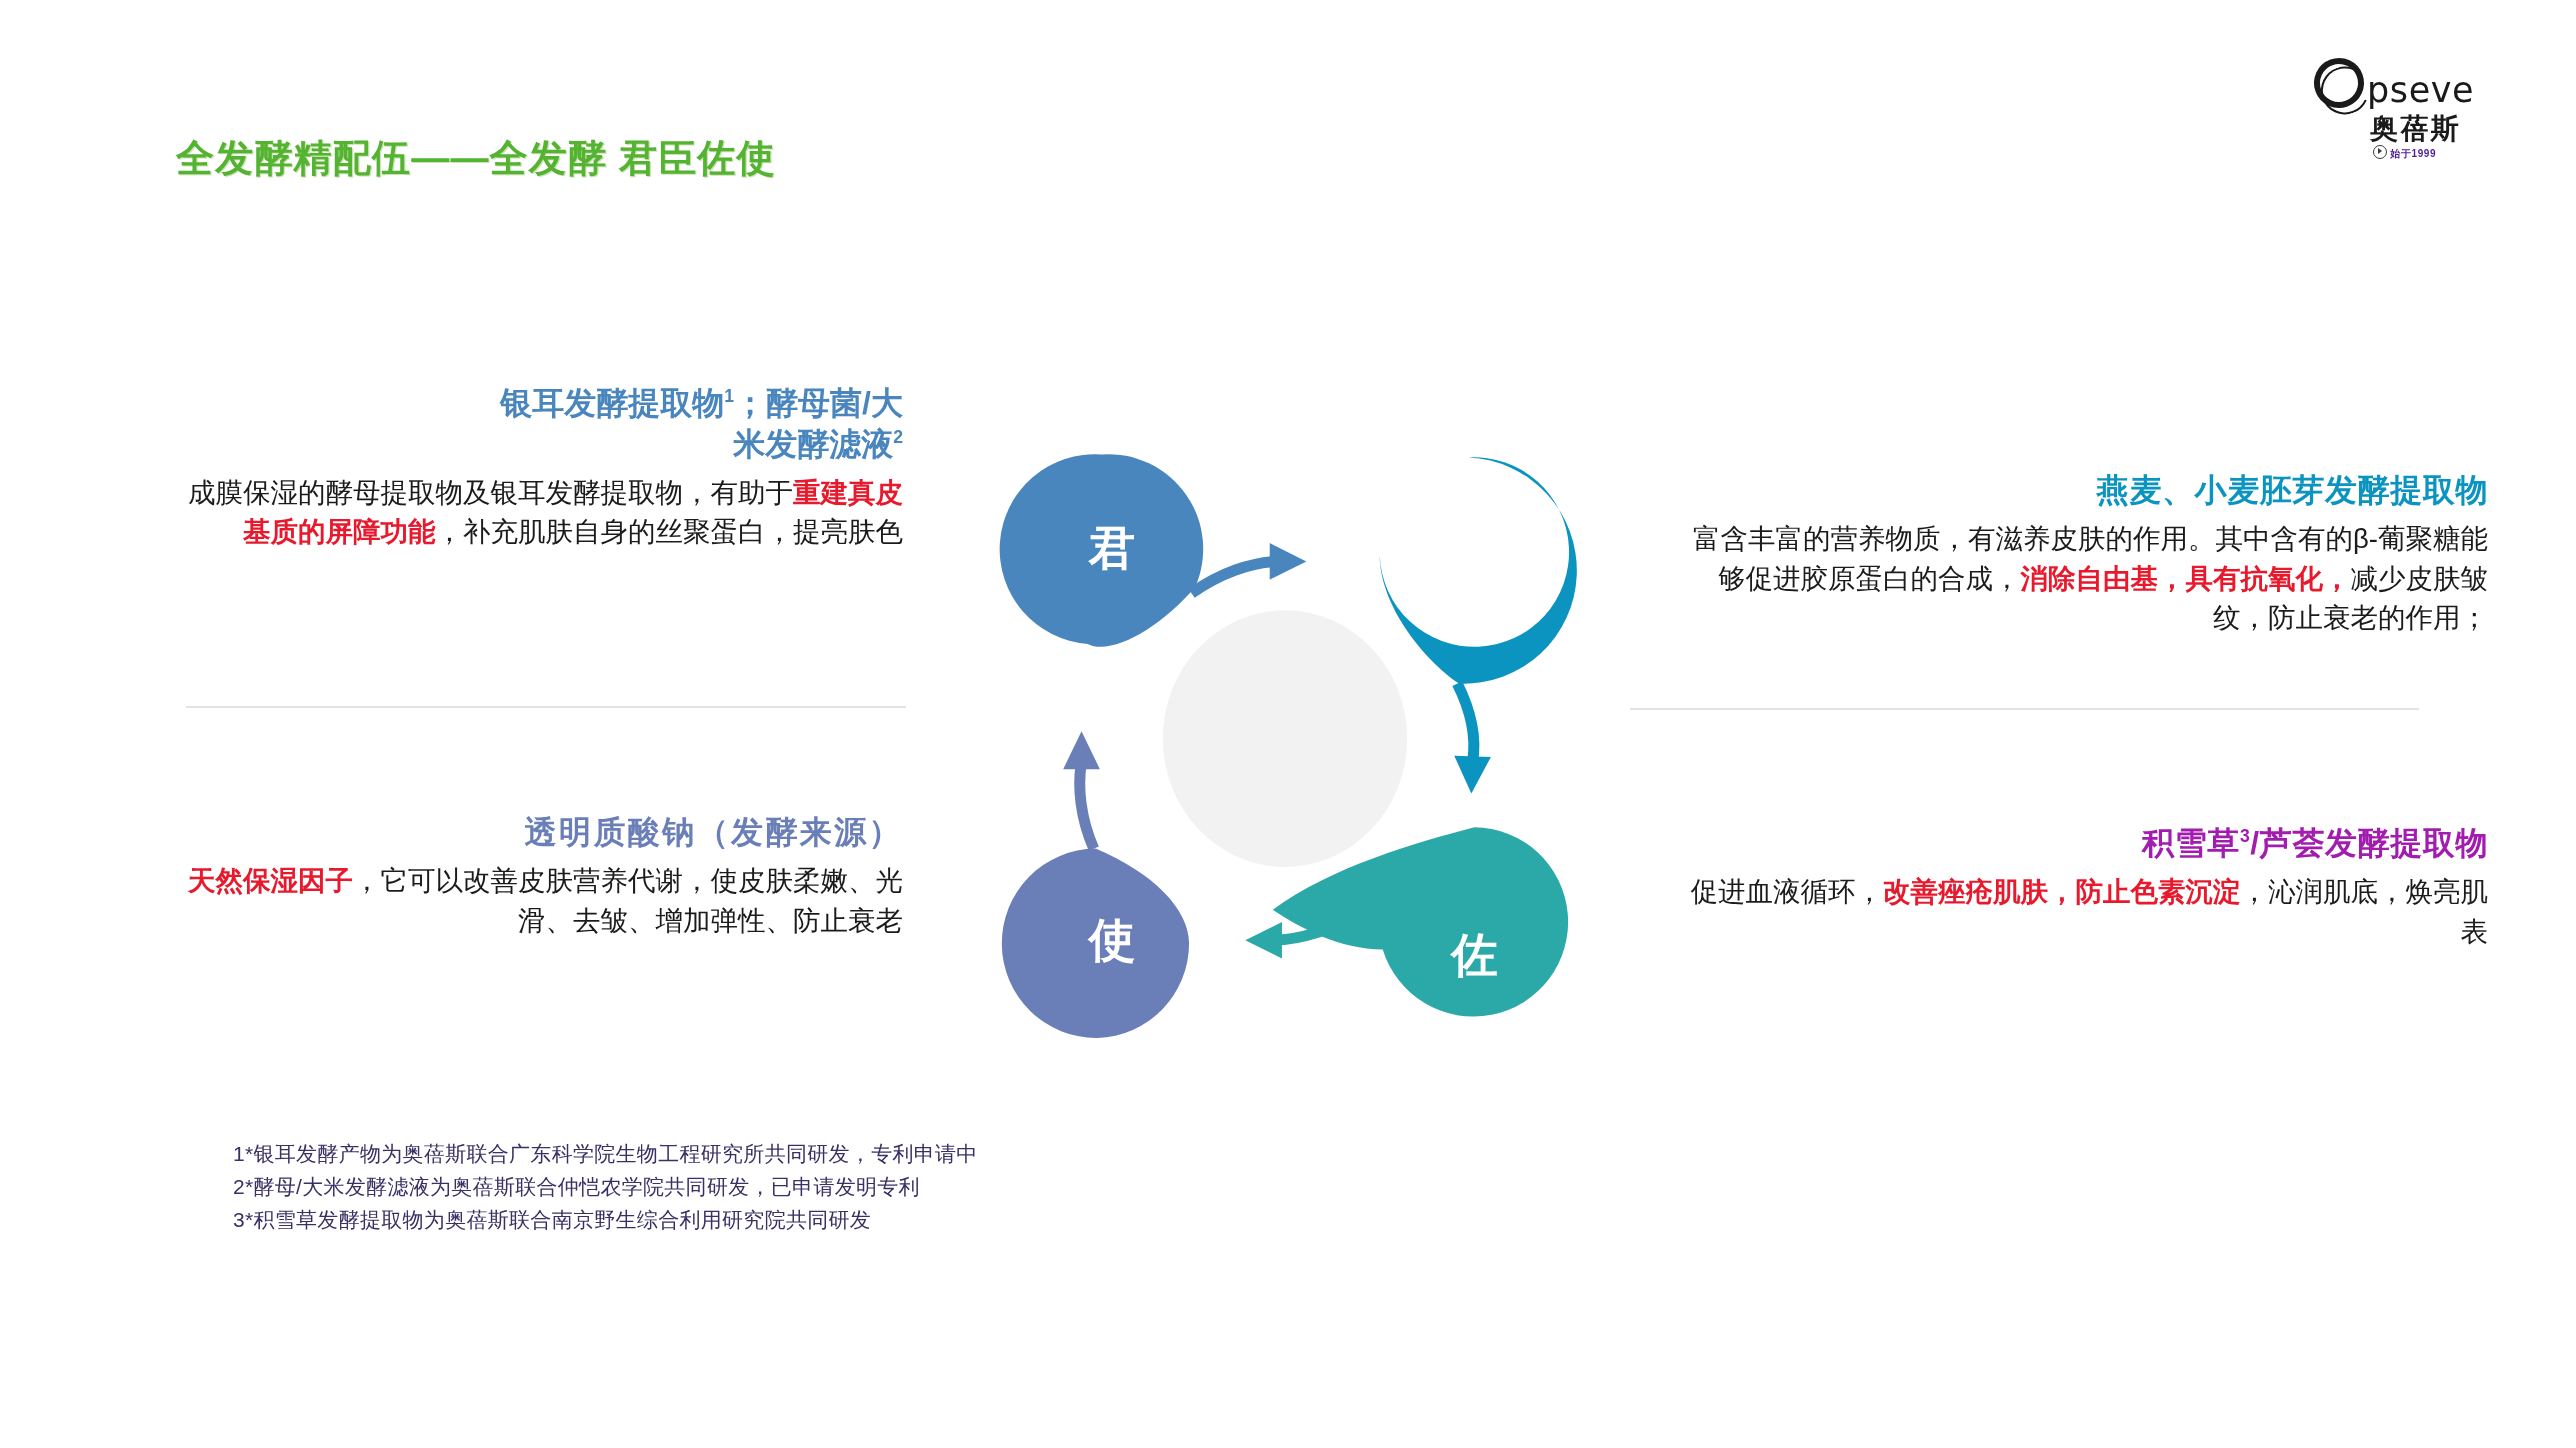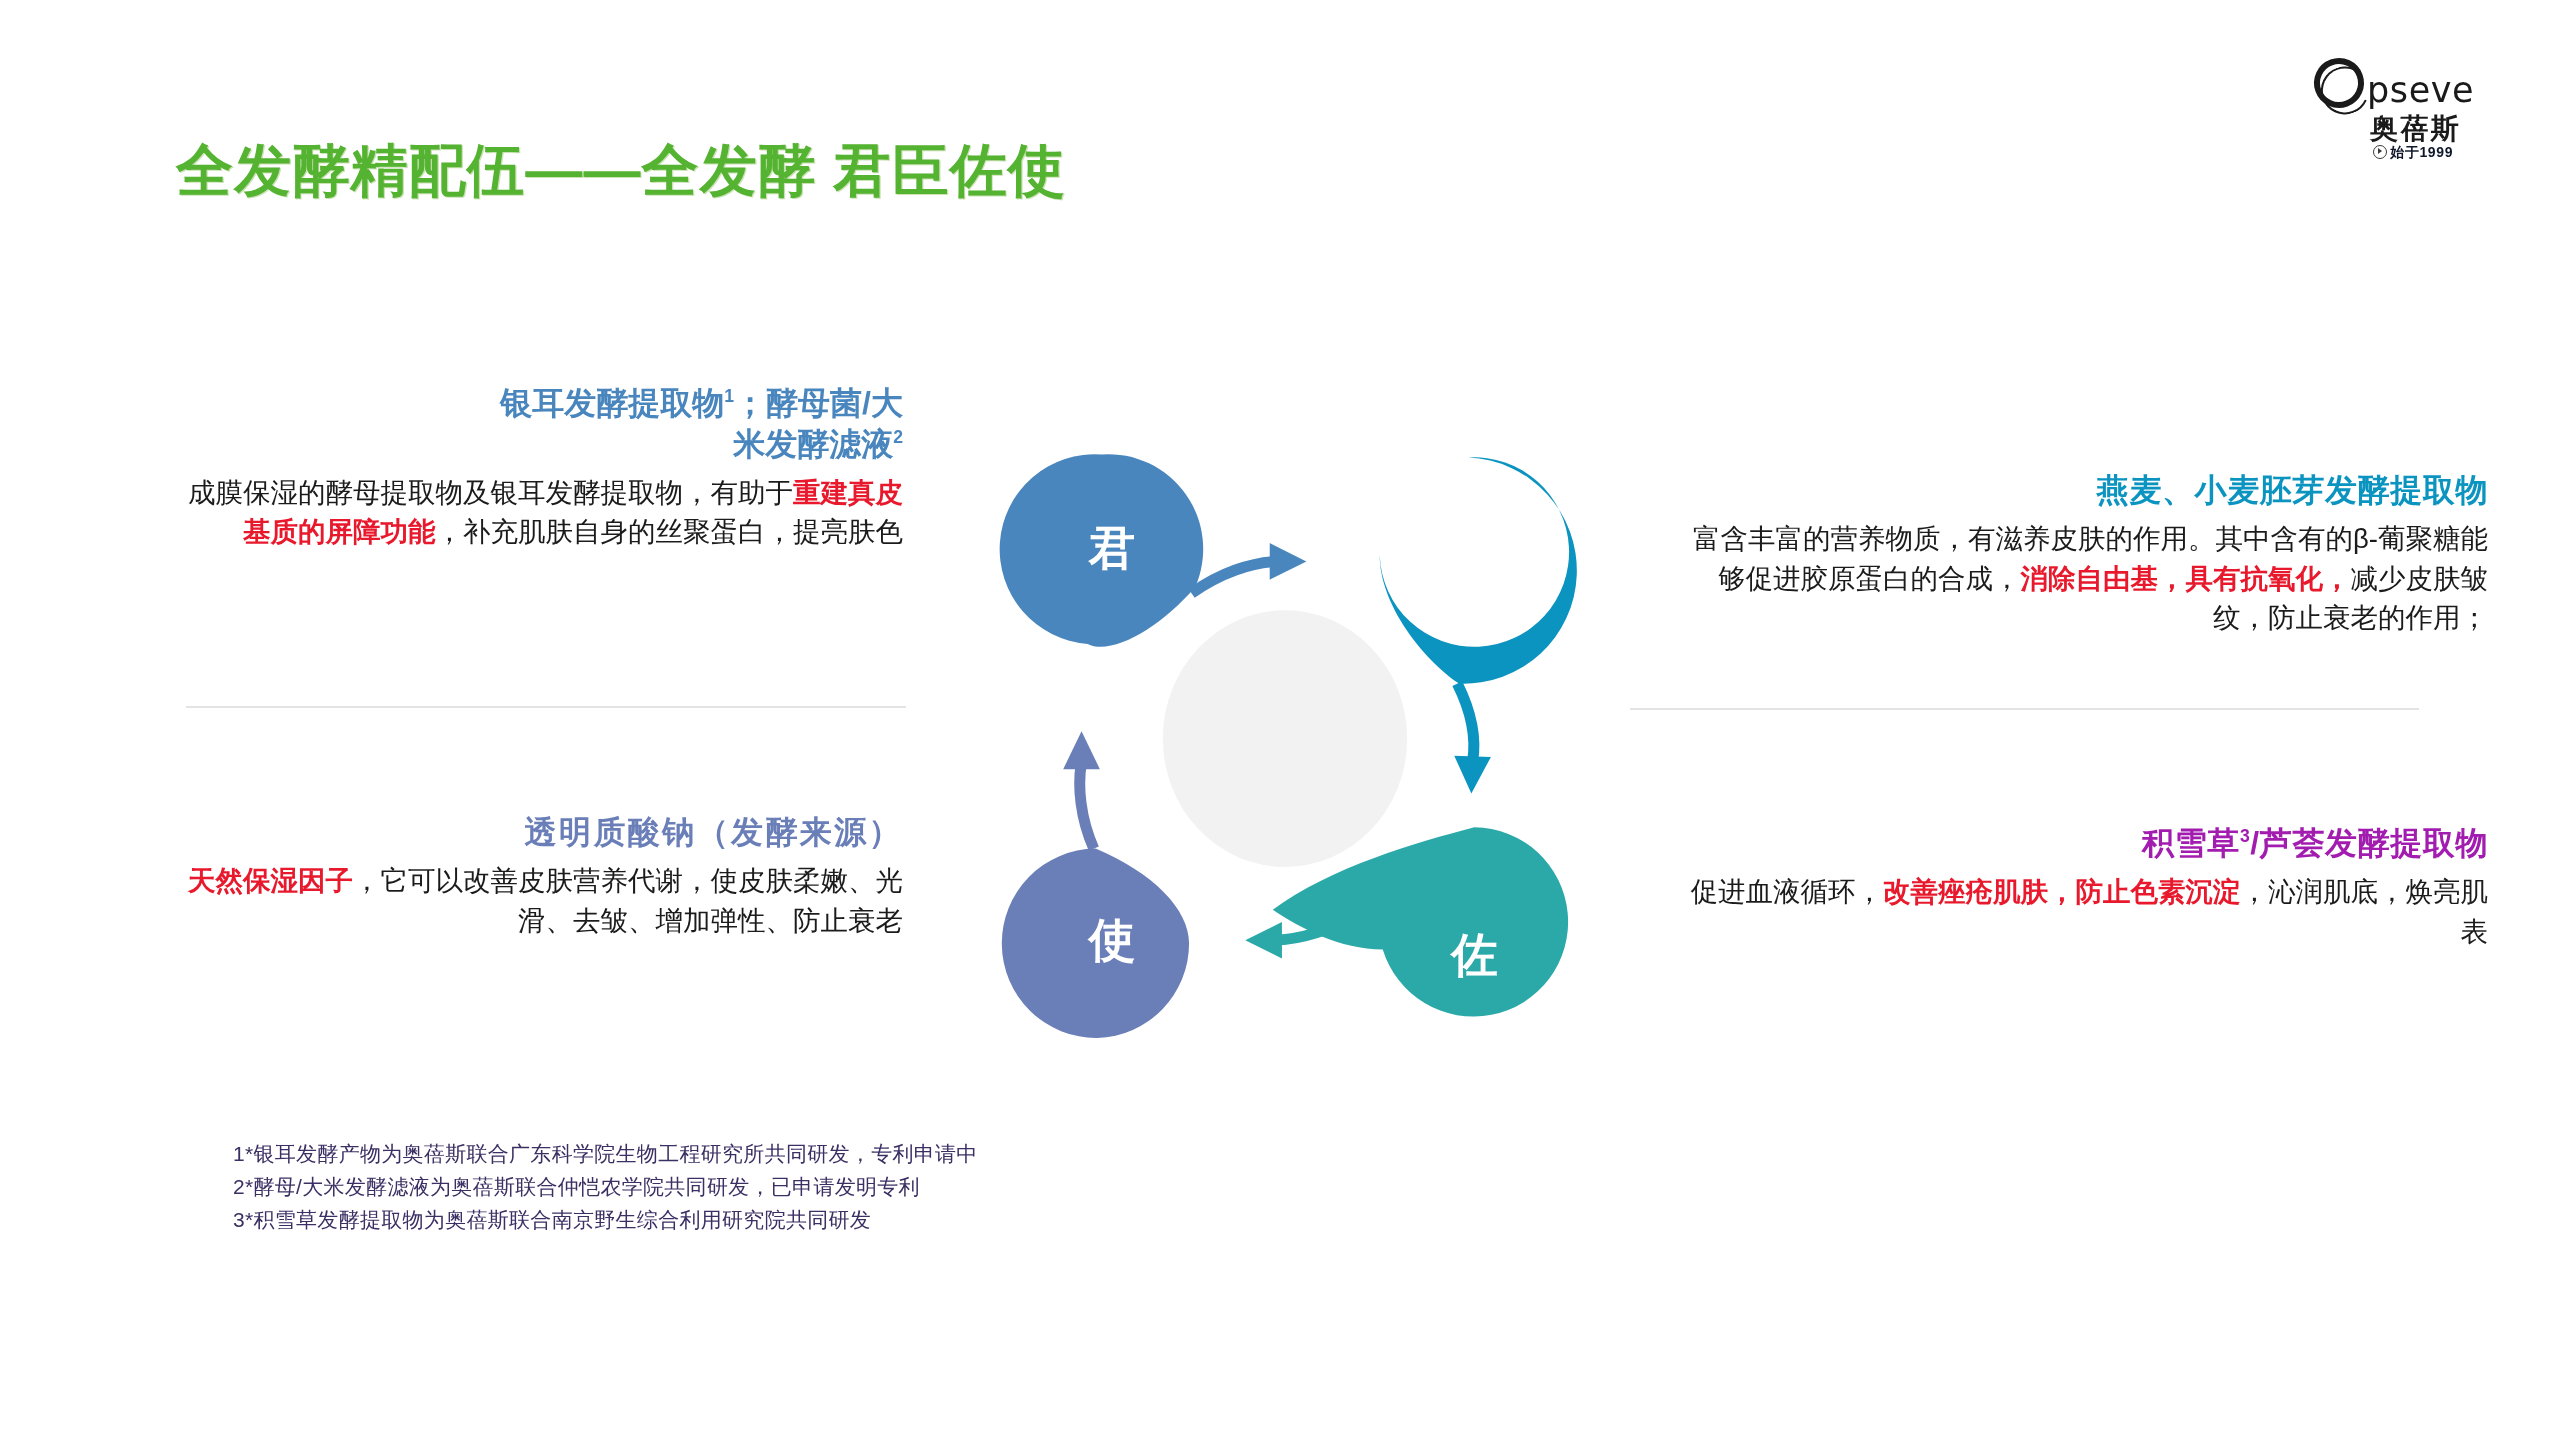--- a/index.html
+++ b/index.html
@@ -62,24 +62,24 @@
     top: 52px;
     font-size: 28px;
     font-weight: bold;
     letter-spacing: 2.4px;
     color: #1a1a1a;
   }
   .logo-since {
     position: absolute;
     left: 59px;
     top: 85px;
-    font-size: 14px;
+    font-size: 10px;
     font-weight: bold;
     letter-spacing: 0.6px;
-    color: #0f172a;
+    color: #4c1d95;
     white-space: nowrap;
   }
   .logo-since .play {
     display: inline-block;
     width: 12.2px;
     height: 12.2px;
     border: 1.2px solid #3a3a3a;
     border-radius: 50%;
     position: relative;
     top: 1.8px;
@@ -93,21 +93,21 @@
     border-left: 4.9px solid #3a3a3a;
     border-top: 3.1px solid transparent;
     border-bottom: 3.1px solid transparent;
   }
 
   
   .slide-title {
     position: absolute;
     left: 176px;
     top: 133px;
-    font-size: 57px;
+    font-size: 38px;
     font-weight: bold;
     letter-spacing: 1.2px;
     color: #55b332;
     text-shadow: 1.2px 1.2px 0 rgba(140,190,90,0.45);
     white-space: nowrap;
   }
 
   
   .block { position: absolute; }
 

